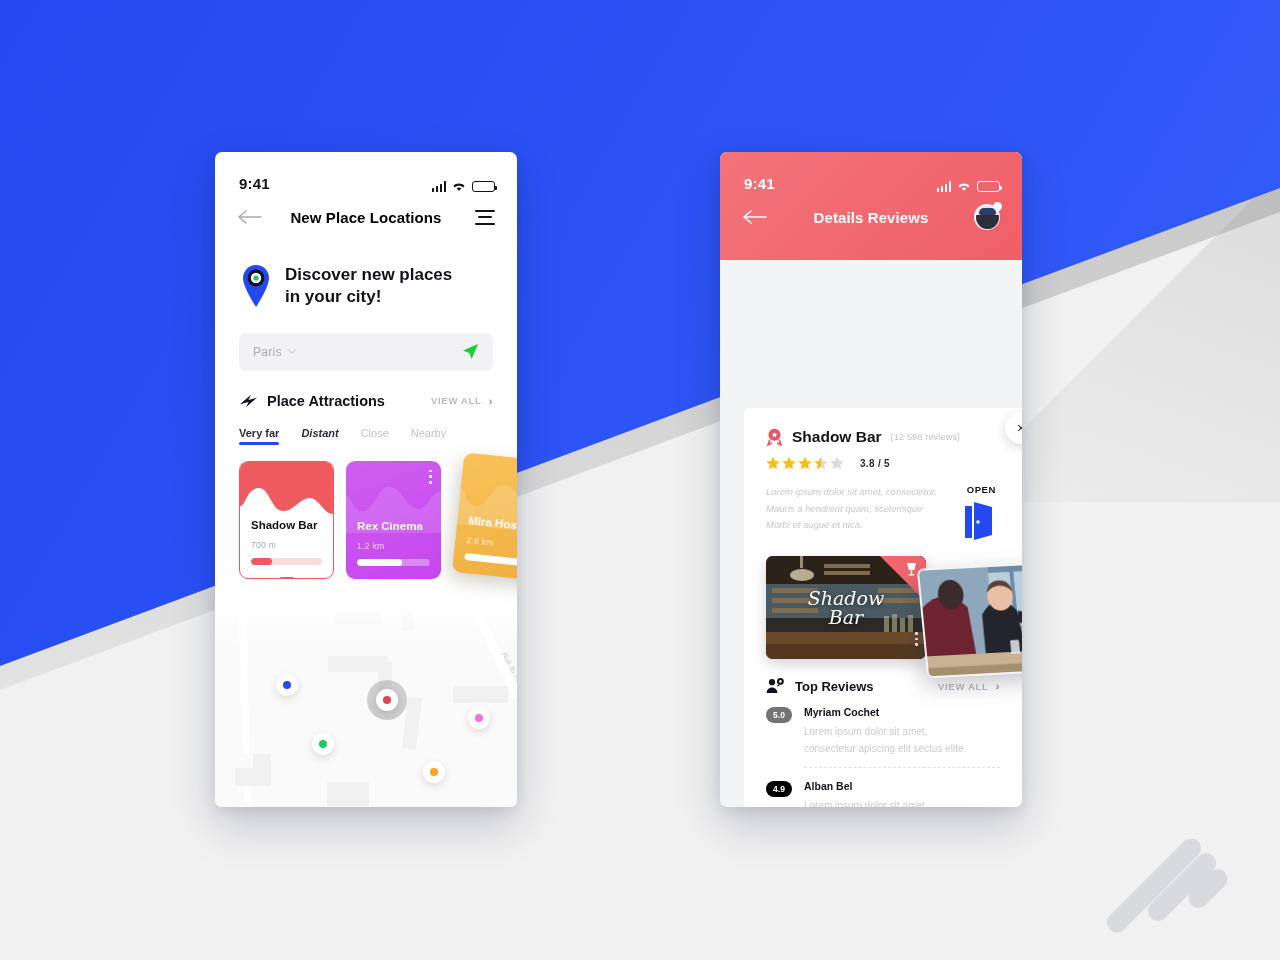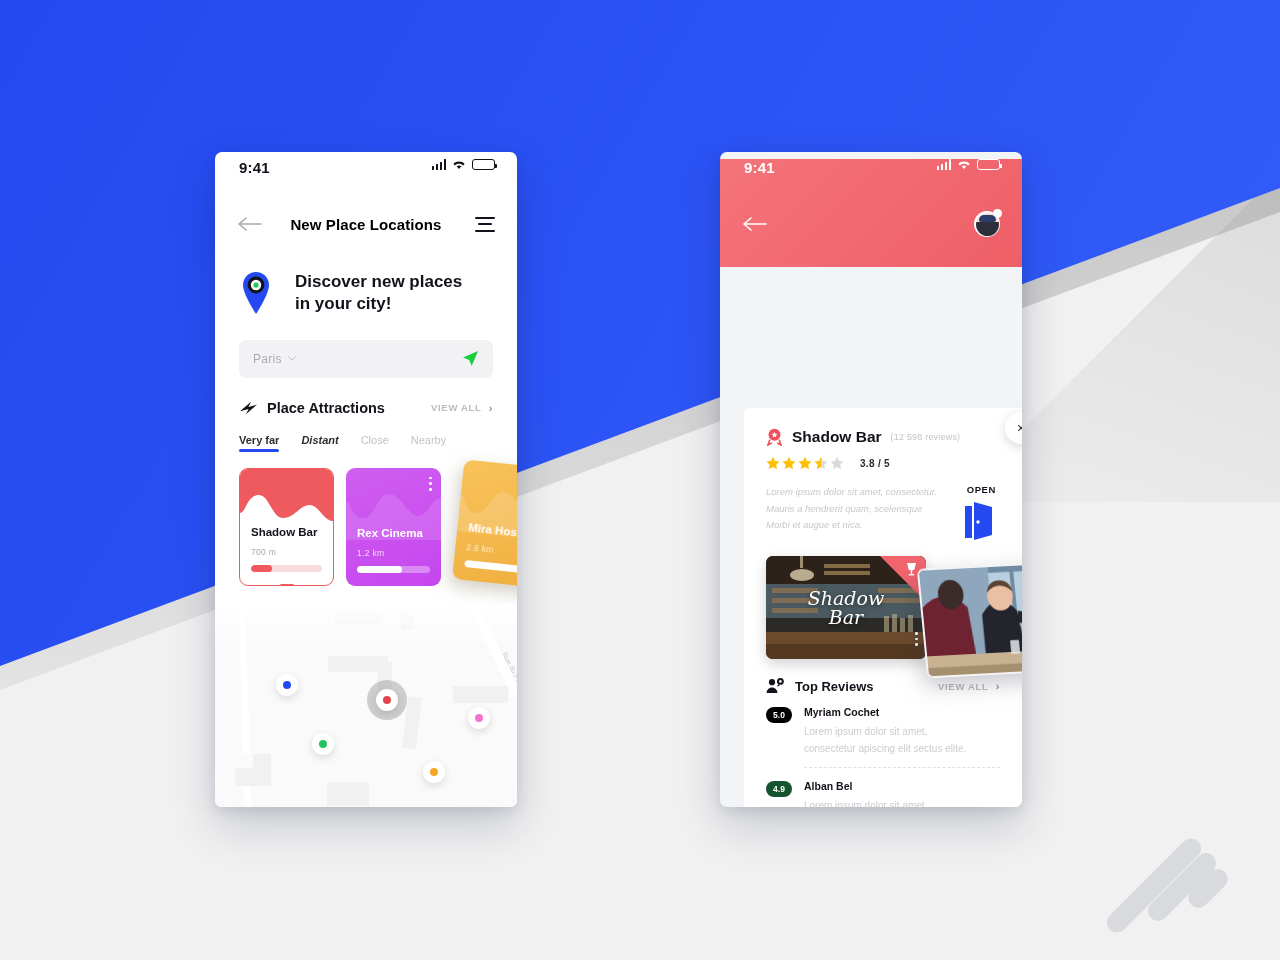--- a/index.html
+++ b/index.html
@@ -43,23 +43,22 @@
   .phone {
     position:absolute; width:302px; height:655px;
     border-radius:7px; overflow:hidden; z-index:5;
     box-shadow:0 18px 46px rgba(20,30,70,.20), 0 4px 14px rgba(20,30,70,.10);
   }
   #phone-left { left:215px; top:152px; background:#fff; }
   #phone-right { left:720px; top:152px; background:#f3f4f6; }
 
   
   .statusbar {
-    height:40px; display:flex; align-items:flex-start; justify-content:space-between;
+    height:40px; display:flex; align-items:flex-end; justify-content:space-between;
     padding:0 22px 0 24px;
-    margin-top:7px;
   }
   .status-time { font-size:15px; font-weight:700; letter-spacing:.2px; }
   .status-icons { display:flex; align-items:center; gap:6px; }
   .sig { display:flex; align-items:flex-end; gap:1.5px; height:11px; }
   .sig i { width:2.5px; border-radius:.5px; display:block; }
   .sig i:nth-child(1){height:4px;} .sig i:nth-child(2){height:6px;}
   .sig i:nth-child(3){height:8.5px;} .sig i:nth-child(4){height:11px;}
   .wifi { position:relative; width:14px; height:11px; }
   .wifi svg { width:14px; height:11px; display:block; }
   .batt { width:23px; height:11px; border-radius:3px; position:relative; padding:1.6px; }
@@ -87,21 +86,21 @@
     font-size:15px; font-weight:700; letter-spacing:.1px; pointer-events:none;
   }
   .hamburger { margin-left:auto; width:20px; display:flex; flex-direction:column; gap:4.5px; cursor:pointer; }
   .hamburger span { height:2px; background:#11131a; border-radius:1px; display:block; }
   .hamburger span:nth-child(1){ width:20px;}
   .hamburger span:nth-child(2){ width:14px; margin-left:3px;}
   .hamburger span:nth-child(3){ width:20px;}
 
   
   .hero { background:#fff; padding:22px 24px 0; }
-  .hero-row { display:flex; align-items:center; gap:22px; }
+  .hero-row { display:flex; align-items:center; gap:12px; }
   .pin { width:34px; height:44px; flex:none; }
   .hero-title { font-size:17px; font-weight:700; line-height:1.32; color:#11131a; }
   .searchbar {
     margin:24px 0 0; height:38px; background:#f2f2f4; border-radius:7px;
     display:flex; align-items:center; padding:0 14px; justify-content:space-between;
   }
   .city { font-size:12px; color:#aaabaf; display:flex; align-items:center; gap:6px; letter-spacing:.3px; }
   .chev { width:8px; height:5px; display:block; }
   .navarrow { width:17px; height:17px; display:block; }
 
@@ -434,20 +433,21 @@
         </span>
         <span class="batt"><span class="fill"></span></span>
       </span>
     </div>
     <div class="navbar">
       <span class="nav-back">
         <svg viewBox="0 0 28 20">
             <path d="M2 10h22M2 10l7-6M2 10l7 6" stroke="#fff" stroke-width="1.6" fill="none" stroke-linecap="round" stroke-linejoin="round"></path>
           </svg>
       </span>
+      <span class="nav-title" style="color:#fff">Details Reviews</span>
       <span class="ravatar">
         <span class="dot"></span>
         <span class="face">
             <span class="cap"></span>
           </span>
       </span>
     </div>
   </div>
 
   <div class="detail-card">
@@ -593,29 +593,29 @@
           <circle cx="14.4" cy="3.4" r="1.3" fill="#fff"></circle>
         </svg>
         <span class="rv-title">Top Reviews</span>
         <span class="viewall">
           <span>VIEW ALL</span>
           <span class="arr">›</span>
         </span>
       </div>
 
       <div class="rv-item">
-        <span class="rv-score" style="background:#000000">5.0</span>
+        <span class="rv-score" style="background:#737373">5.0</span>
         <div>
           <div class="rv-name">Myriam Cochet</div>
           <div class="rv-text">Lorem ipsum dolor sit amet, consectetur apiscing elit sectus elite.</div>
         </div>
       </div>
       <div class="dashed"></div>
       <div class="rv-item">
-        <span class="rv-score" style="background:#14532d">4.9</span>
+        <span class="rv-score" style="background:#000000">4.9</span>
         <div>
           <div class="rv-name">Alban Bel</div>
           <div class="rv-text">Lorem ipsum dolor sit amet, consectetur apiscing elit sectus elite.</div>
         </div>
       </div>
     </div>
 
   </div>
 </div>
 

